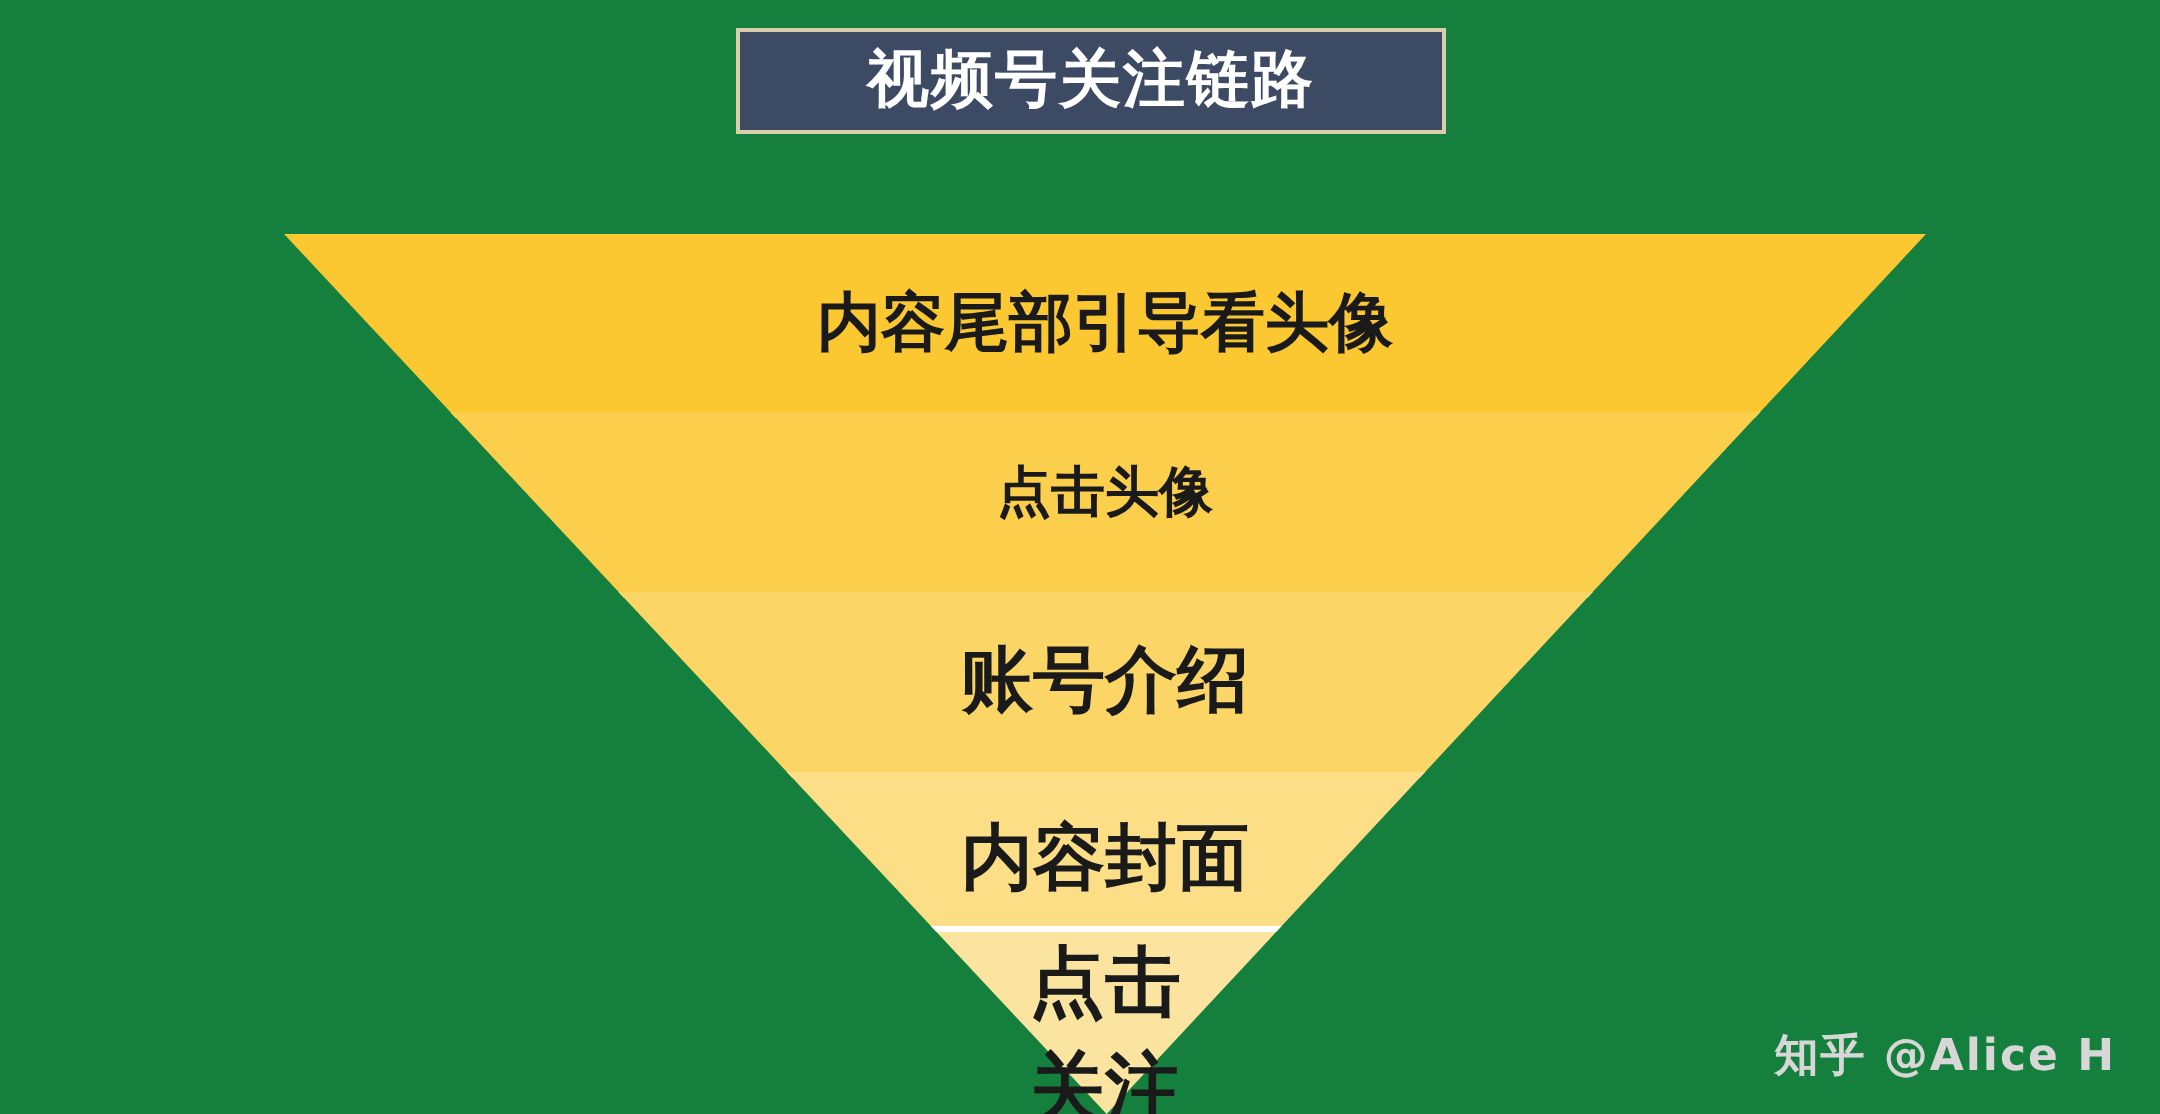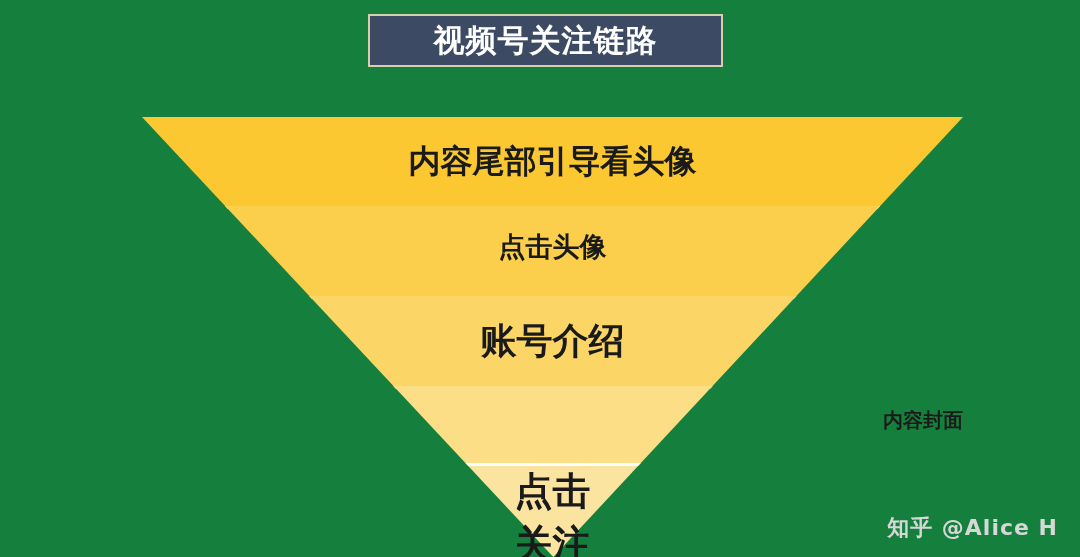--- a/index.html
+++ b/index.html
@@ -91,21 +91,21 @@
     position: absolute;
     left: 142px;
     top: 117px;
     width: 821px;
     height: 440px;
     pointer-events: none;
   }
   #label-1 { top: 26px;  font-size: 32px; }
   #label-2 { top: 114px; font-size: 27px; }
   #label-3 { top: 203px; font-size: 36px; }
-  #label-4 { top: 292px; font-size: 20px; text-align: right; }
+  #label-4 { top: 292px; font-size: 36px; }
   #label-5 { top: 352px; font-size: 38px; }
   #label-5 .line2 { display: block; margin-top: 8px; }
 
   
   .watermark {
     position: absolute;
     right: 22px;
     bottom: 14px;
     color: #d7d7d7;
     font-size: 22px;

